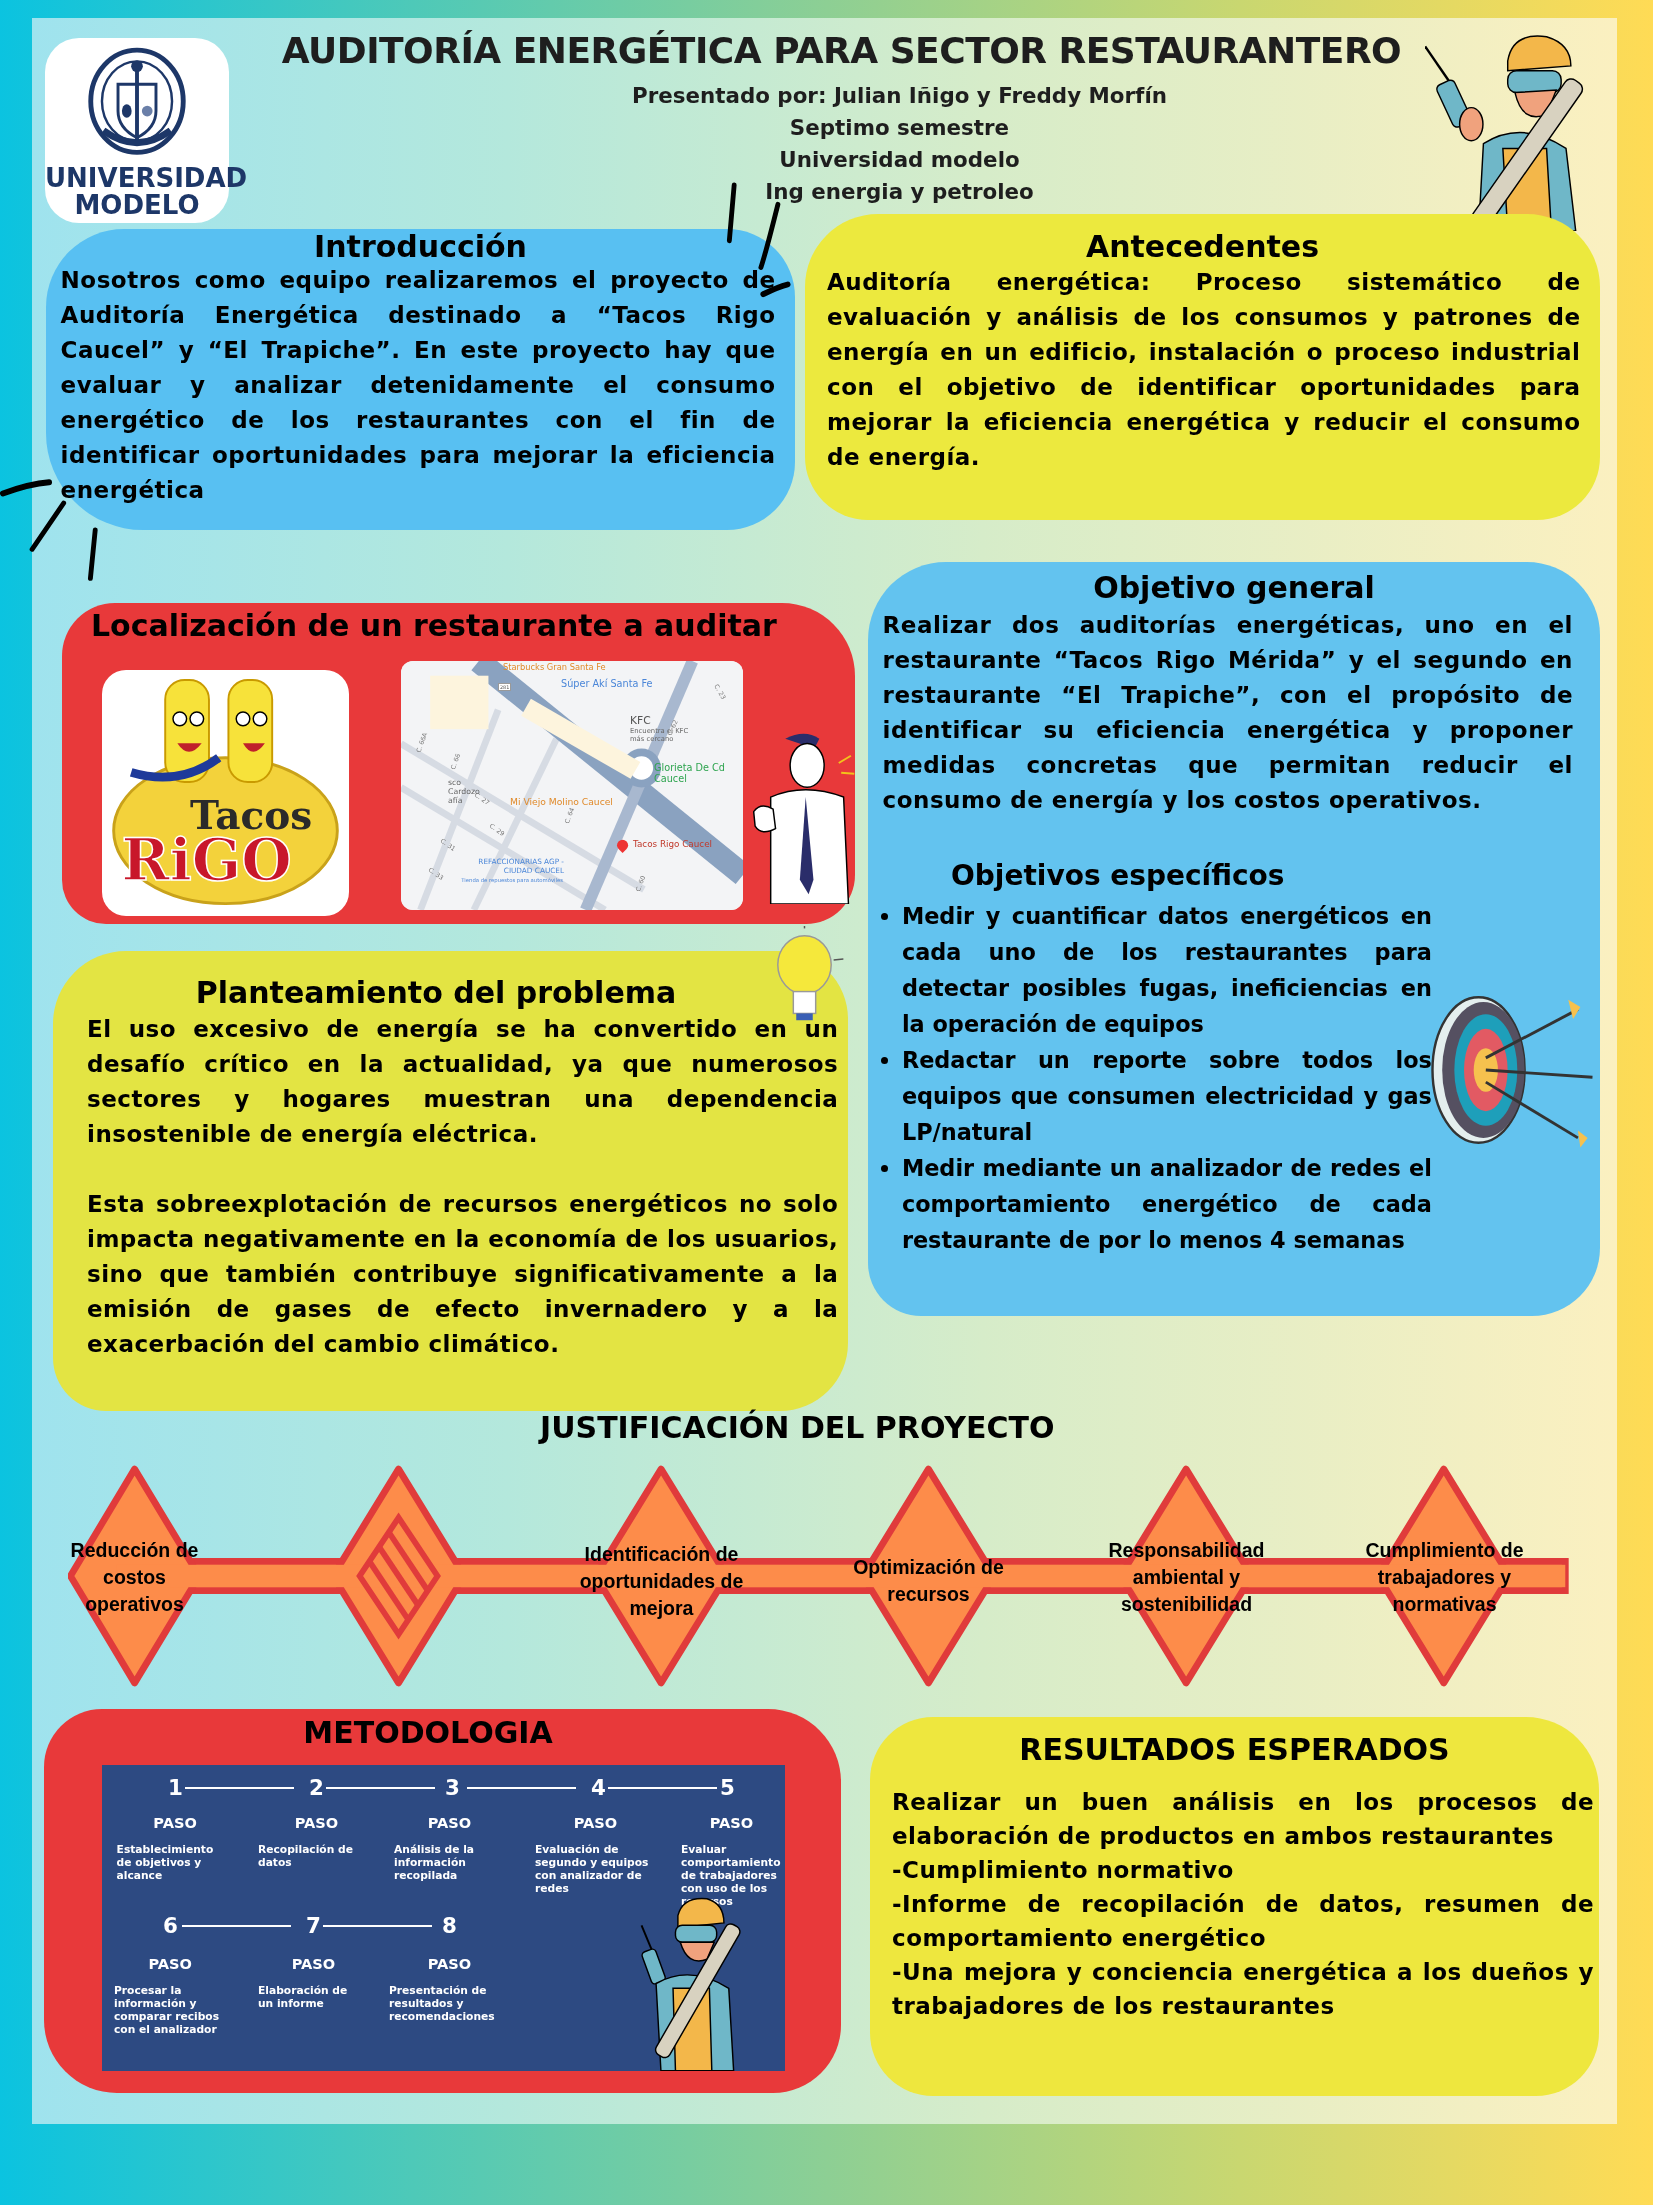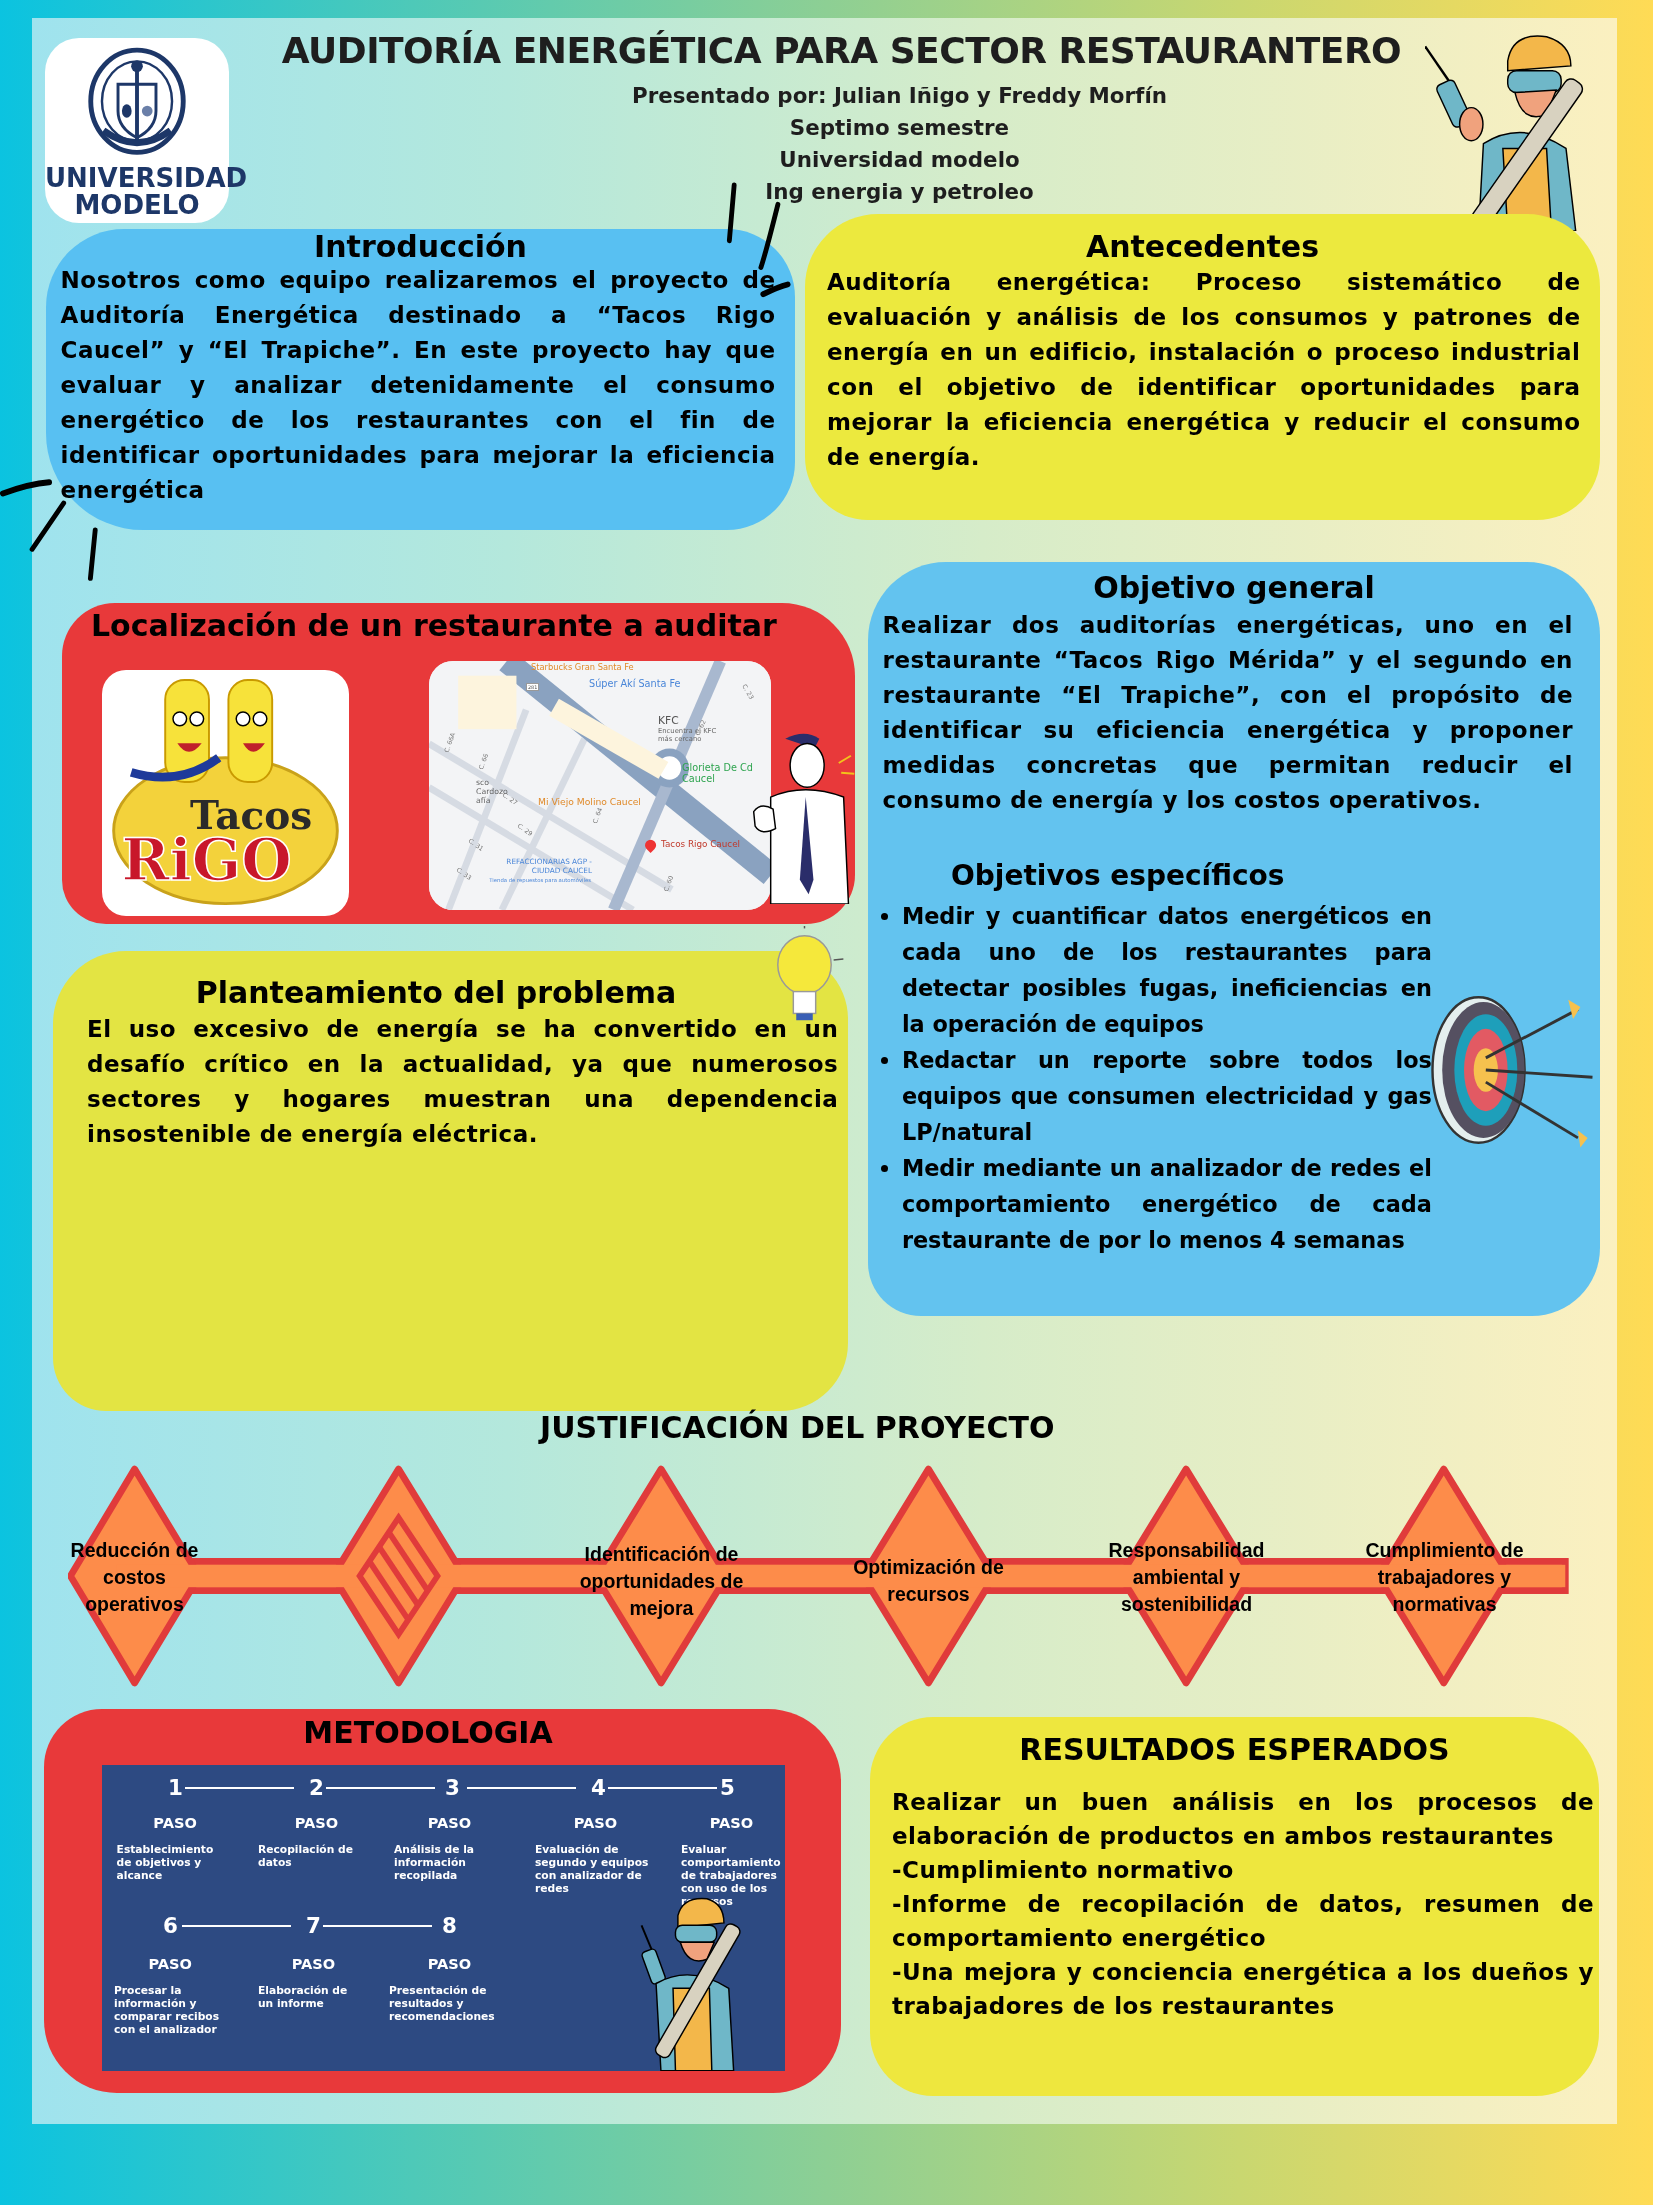--- a/index.html
+++ b/index.html
@@ -28,21 +28,21 @@
   .intro .body-text { position:absolute; left:14.6px; right:19.5px; top:34px; font-size:23px; line-height:35px; }
 
   .antec { left:805px; top:214px; width:795px; height:306px; background:#ece93e; border-radius:73px 73px 63px 63px;padding-left:32px; }
   .antec .h2 { position:absolute; left:0; right:0; top:14.6px; font-size:30px; }
   .antec .body-text { position:absolute; left:22px; right:19.5px; top:51px; font-size:23px; line-height:35px; }
 
   
   .loc { left:62px; top:603px; width:793px; height:321px; background:#e8393a; border-radius:53px 73px 49px 44px; }
   .loc .h2 { position:absolute; left:29px; right:0; top:4.9px; font-size:30px; text-align:left; }
   .tacos-img { left:102px; top:670px; width:247px; height:246px; background:#fff; border-radius:24px; overflow:hidden; }
-  .map-img { left:401px; top:661px; width:342px; height:249px; background:#f3f4f6; border-radius:24px; overflow:hidden;margin-left:28px; }
+  .map-img { left:401px; top:661px; width:342px; height:249px; background:#f3f4f6; border-radius:12px; overflow:hidden; }
 
   
   .obj { left:868px; top:562px; width:732px; height:754px; background:#63c3ef; border-radius:78px 73px 68px 53px; }
   .obj .h2 { position:absolute; left:0; right:0; top:7.8px; font-size:30px; }
   .obj .body-text { position:absolute; left:14.6px; right:27px; top:46px; font-size:23px; line-height:35px; }
   .obj .h3 { position:absolute; left:83px; top:297px; font-size:28px; font-weight:bold; }
   .obj ul { position:absolute; left:4.9px; width:530px; top:336px; margin:0; padding-left:29px; font-size:22.4px; line-height:36px; font-weight:bold; text-align:justify; }
   .obj li { margin:0; }
 
   
@@ -219,20 +219,21 @@
     <path d="M320 20 L345 35 L330 60 Z" fill="#f6c14e"></path>
     <path d="M340 290 L360 305 L345 325 Z" fill="#f6c14e"></path>
   </svg>
 </div>
 
 <div class="card plant">
   <div class="h2">Planteamiento del problema</div>
   <div class="body-text">
     <div>El uso excesivo de energía se ha convertido en un desafío crítico en la actualidad, ya que numerosos sectores y hogares muestran una dependencia insostenible de energía eléctrica.</div>
     <div style="height:35px"></div>
+    <div>Esta sobreexplotación de recursos energéticos no solo impacta negativamente en la economía de los usuarios, sino que también contribuye significativamente a la emisión de gases de efecto invernadero y a la exacerbación del cambio climático.</div>
   </div>
 </div>
 <svg class="abs" style="left:763px;top:926px;" width="83" height="102" viewBox="0 0 170 210">
   <ellipse cx="85" cy="80" rx="55" ry="60" fill="#f5e83b" stroke="#999" stroke-width="3"></ellipse>
   <rect x="62" y="135" width="46" height="45" fill="#fff" stroke="#999" stroke-width="3"></rect>
   <rect x="68" y="180" width="34" height="14" fill="#3a5fb5"></rect>
   <line x1="85" y1="5" x2="85" y2="-10" stroke="#555" stroke-width="3"></line>
   <line x1="145" y1="70" x2="165" y2="68" stroke="#555" stroke-width="3"></line>
 </svg>
 

